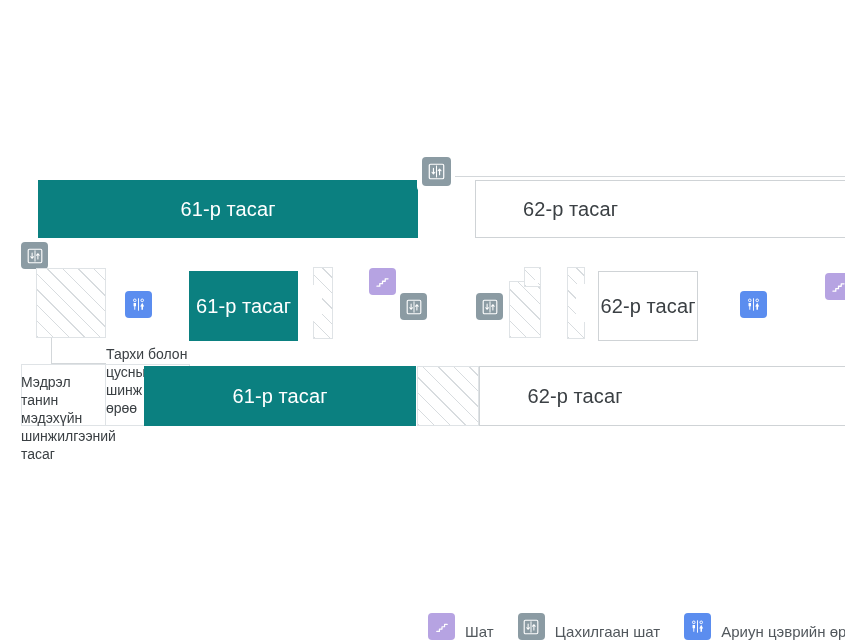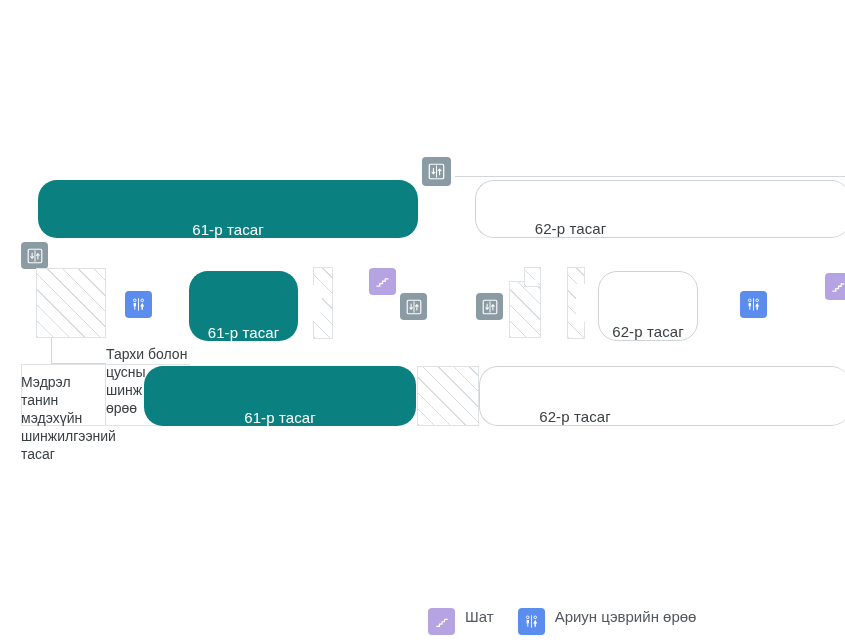--- a/index.html
+++ b/index.html
@@ -22,26 +22,25 @@
     width: 845px;
     height: 644px;
   }
 
   
   .node { position: absolute; box-sizing: border-box; }
 
   
   .ward {
     display: flex;
-    align-items: flex-end;
+    align-items: center;
     justify-content: center;
     box-sizing: border-box;
-    font-size: 15px;
+    font-size: 20px;
     letter-spacing: .1px;
-    border-radius: 19px;
   }
   .ward.filled {
     background: #0b8080;
     color: #ffffff;
   }
   .ward.outline {
     background: #ffffff;
     border: 1px solid #cfd3d6;
     color: #3b4044;
   }
@@ -99,21 +98,21 @@
     left: 428px;
     top: 608px;
     height: 32px;
     display: flex;
     align-items: center;
     gap: 0px;
     white-space: nowrap;
   }
   .legend-item {
     display: flex;
-    align-items: flex-start;
+    align-items: flex-end;
     height: 32px;
     margin-right: 24px;
   }
   .legend-swatch {
     width: 27px;
     height: 27px;
     border-radius: 4px;
     display: flex;
     align-items: center;
     justify-content: center;
@@ -264,20 +263,31 @@
 
   <div class="legend-item">
     <span class="legend-swatch" style="background:#b6a3e2;">
       <svg width="16" height="16" viewBox="0 0 20 20" aria-hidden="true">
         <path d="M3.5 15.5 H6.8 V12.6 H10.0 V9.7 H13.2 V6.8 H16.5" fill="none" stroke="#ffffff" stroke-width="1.5" stroke-linecap="round" stroke-linejoin="round"></path>
       </svg>
     </span>
     <span class="legend-text">Шат</span>
   </div>
 
+  <div class="legend-item">
+    <span class="legend-swatch" style="background:#8b9ba3;">
+      <svg width="16" height="16" viewBox="0 0 20 20" aria-hidden="true">
+        <rect x="1.5" y="1.5" width="17" height="17" rx="1.5" fill="none" stroke="#ffffff" stroke-width="1.4"></rect>
+        <line x1="10" y1="3" x2="10" y2="17" stroke="#ffffff" stroke-width="1.2"></line>
+        <path d="M6.4 6.2 V12.6 M4.7 10.9 L6.4 12.9 L8.1 10.9" fill="none" stroke="#ffffff" stroke-width="1.3" stroke-linecap="round" stroke-linejoin="round"></path>
+        <path d="M13.6 13.8 V7.4 M11.9 9.1 L13.6 7.1 L15.3 9.1" fill="none" stroke="#ffffff" stroke-width="1.3" stroke-linecap="round" stroke-linejoin="round"></path>
+      </svg>
+    </span>
+    <span class="legend-text">Цахилгаан шат</span>
+  </div>
 
   <div class="legend-item">
     <span class="legend-swatch" style="background:#5b8def;">
       <svg width="17" height="17" viewBox="0 0 22 22" aria-hidden="true">
         <line x1="11" y1="3" x2="11" y2="19" stroke="#ffffff" stroke-width="1.2"></line>
         <circle cx="6.2" cy="5.6" r="1.7" fill="none" stroke="#ffffff" stroke-width="1.2"></circle>
         <path d="M4.6 9.2 h3.2 v4.0 h-1.0 v4.6 h-1.2 v-4.6 h-1.0 z" fill="#ffffff"></path>
         <circle cx="15.8" cy="5.6" r="1.7" fill="none" stroke="#ffffff" stroke-width="1.2"></circle>
         <path d="M15.8 8.6 l2.6 5.1 h-1.6 v4.1 h-2.0 v-4.1 h-1.6 z" fill="#ffffff"></path>
       </svg>

